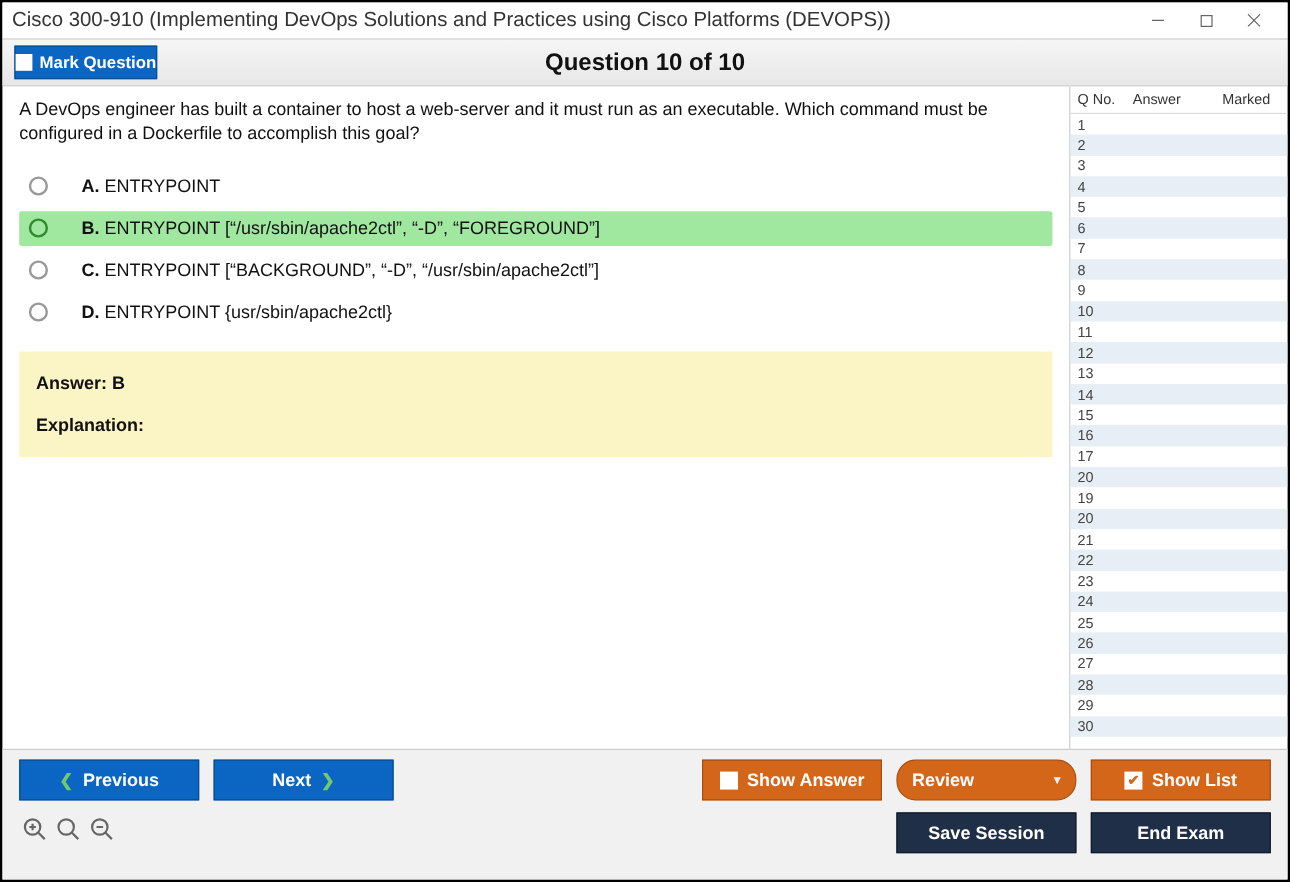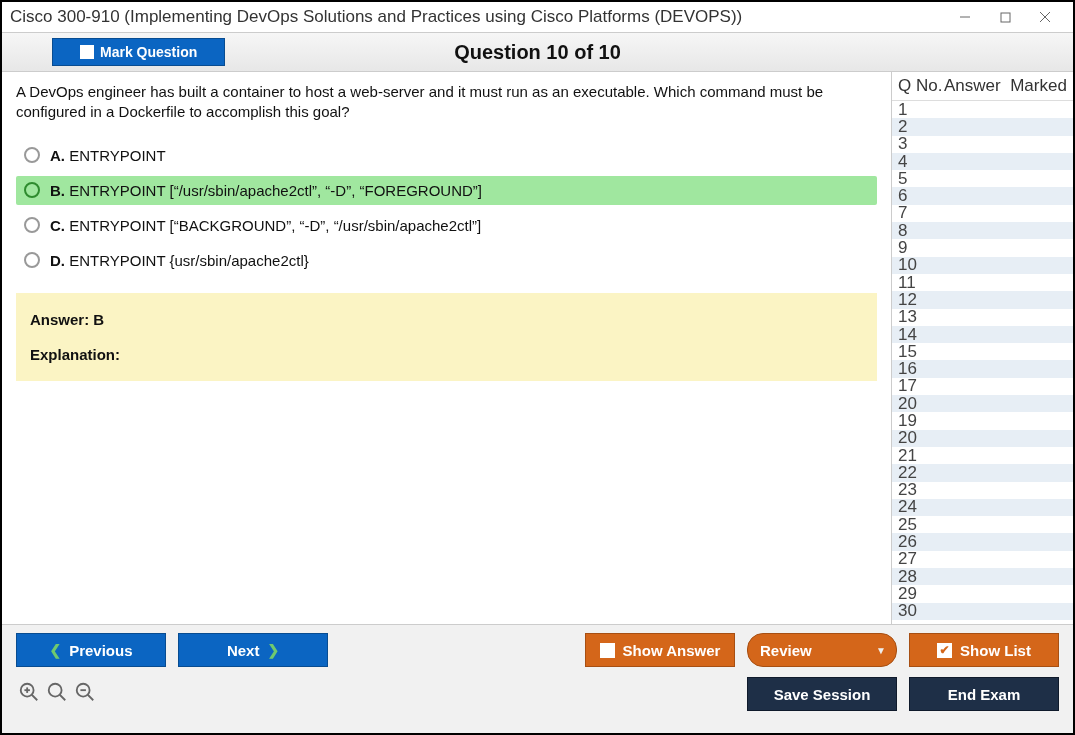--- a/index.html
+++ b/index.html
@@ -33,23 +33,23 @@
     display:flex;
     align-items:center;
     padding: 0 10px;
     position: relative;
   }
   .mark-btn {
     background:#0b65c2;
     color:#fff;
     font-weight:bold;
     font-size:14px;
-    padding:5px 27px;
+    padding:5px 0;
     border:1px solid #084c91;
-    display:flex; align-items:center; gap:6px;margin-left:40px;
+    display:flex; align-items:center; gap:6px;
   }
   .mark-btn .chk {
     width:14px; height:14px; background:#fff; display:inline-block;
   }
   .q-header {
     position:absolute; left:0; right:0; text-align:center;
     font-size:20px; font-weight:bold; color:#111;
     pointer-events:none;
   }
   .content-row {
@@ -61,21 +61,21 @@
     padding:10px 14px;
     font-size:15px;
     color:#111;
     overflow:auto;
   }
   .question-text { margin-bottom:18px; line-height:1.35; }
   .option {
     display:flex; align-items:center;
     padding:6px 8px;
     margin-bottom:6px;
-    gap:10px;
+    gap:28px;
   }
   .option .radio {
     width:16px; height:16px; border:2px solid #999; border-radius:50%;
     flex-shrink:0;
   }
   .option.correct {
     background:#a0e79f;
     border-radius:2px;
   }
   .option.correct .radio { border-color:#2e8b2e; }
@@ -84,21 +84,21 @@
     background:#fbf4c4;
     padding:18px 14px;
     font-size:15px;
   }
   .answer-box .ans-line { font-weight:bold; margin-bottom:18px; }
   .answer-box .exp-line { font-weight:bold; }
   .nav-pane {
     width:182px;
     border-left:1px solid #ccc;
     display:flex; flex-direction:column;
-    font-size:17px;
+    font-size:12px;
   }
   .nav-head {
     display:flex;
     padding:4px 6px;
     border-bottom:1px solid #ddd;
     color:#333;
   }
   .nav-head .col-qno { width:46px; }
   .nav-head .col-ans { width:66px; }
   .nav-head .col-mark { flex:1; text-align:center; }

